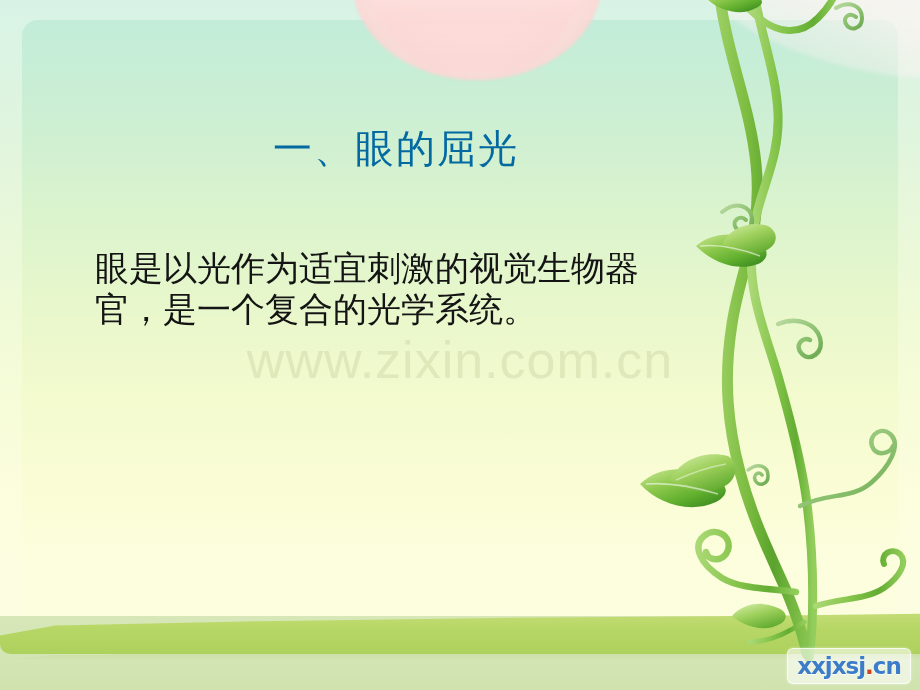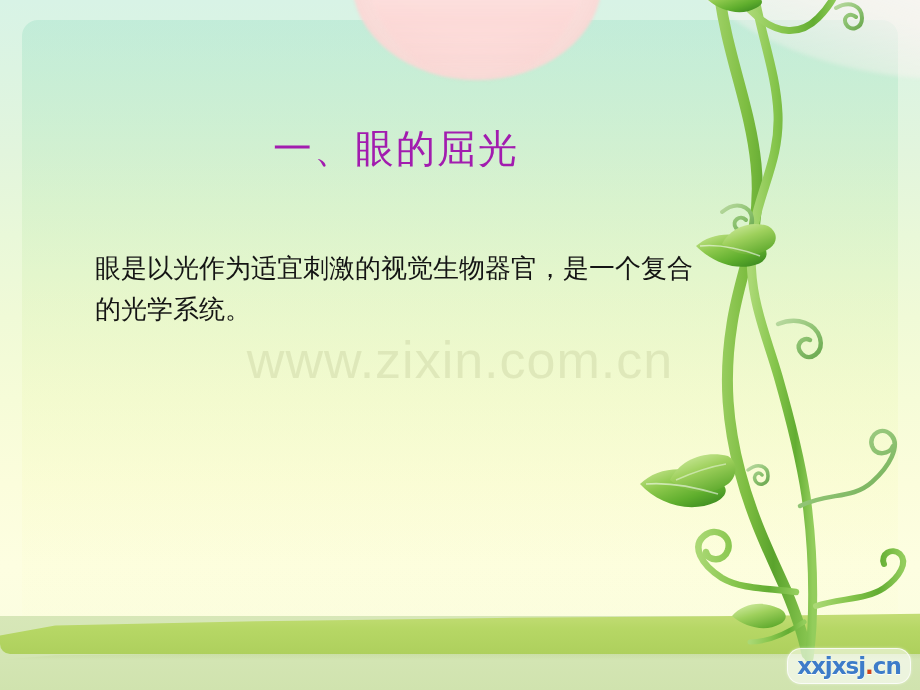--- a/index.html
+++ b/index.html
@@ -183,50 +183,50 @@
 
   #slide-title {
     position: absolute;
     left: 96px;
     top: 124px;
     width: 600px;
     text-align: center;
     font-family: "Liberation Serif", "DejaVu Serif", serif;
     font-size: 39px;
     line-height: 50px;
-    color: #a21caf;
+    color: #0369a1;
     letter-spacing: 2px;
     white-space: nowrap;
   }
 
   #body-block {
     position: absolute;
     left: 95px;
     top: 248px;
     width: 600px;
     font-family: "Liberation Serif", "DejaVu Serif", serif;
-    font-size: 26px;
+    font-size: 34px;
     line-height: 41px;
     color: #141414;
   }
   #body-block p {
     margin: 0 0 9px 0;
   }
   #body-block .em {
     font-weight: bold;
   }
 
   
   #logo-badge {
     position: absolute;
     left: 787px;
     top: 648px;
     width: 122px;
     height: 34px;
-    border-radius: 14px;
+    border-radius: 6px;
     background: rgba(255, 255, 255, 0.58);
     border: 1px solid rgba(255, 255, 255, 0.75);
     box-shadow: 0 0 3px rgba(255,255,255,0.5);
     display: flex;
     align-items: center;
     justify-content: center;
     overflow: hidden;
   }
   #logo-text {
     font-family: "DejaVu Sans", "Liberation Sans", sans-serif;

